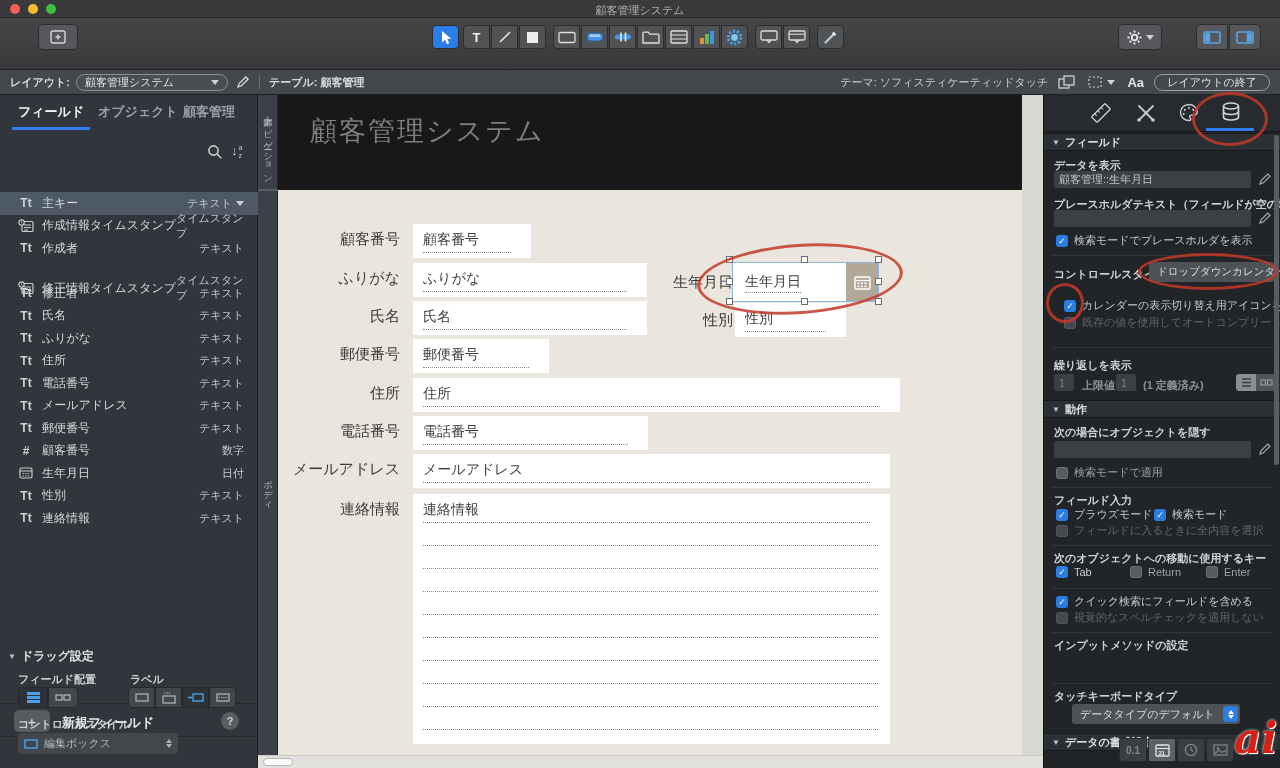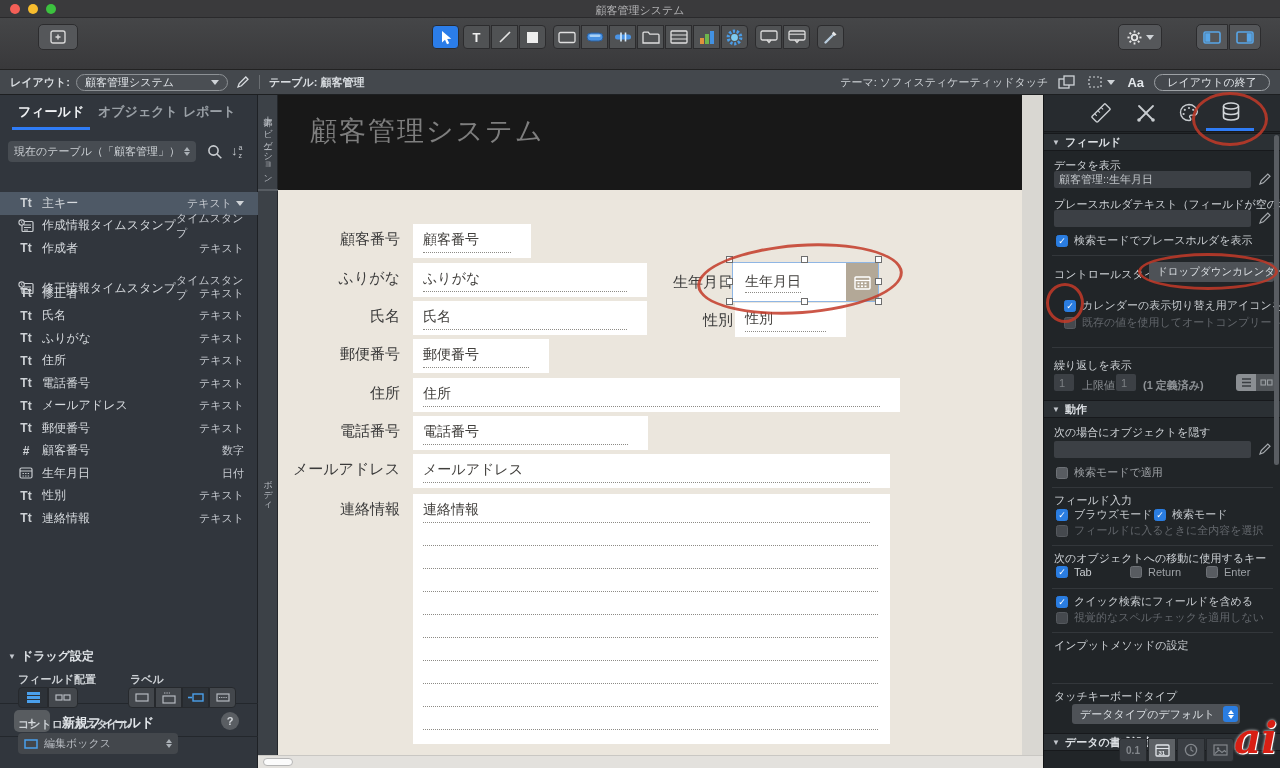--- a/index.html
+++ b/index.html
@@ -70,21 +70,21 @@
 #bd-field{position:absolute;left:733px;top:263px;width:145px;height:38px;outline:1px solid #8fb6e4}
 #bd-white{position:absolute;left:0;top:0;width:113px;height:38px;background:#fff;padding:9px 0 0 12px}
 #bd-icon{position:absolute;left:113px;top:0;width:32px;height:38px;background:#b3a897;display:flex;align-items:center;justify-content:center}
 .handle{position:absolute;width:7px;height:7px;background:#fdfdfd;border:1px solid #6d6d6d}
 
 #inspector{position:absolute;left:1043px;top:95px;width:237px;height:673px;background:#212528;border-left:1px solid #121416;font-size:11px}
 .itabs{position:absolute;left:0;top:0;width:237px;height:37px;background:#272b2f;border-bottom:1px solid #17191c}
 .itab{position:absolute;top:5px;width:30px;height:26px;display:flex;align-items:center;justify-content:center}
 #itab-line{position:absolute;left:162px;top:33px;width:48px;height:3px;background:#2f7cf6}
 .ihead{position:absolute;left:0;width:237px;height:18px;background:#2b3034;border-top:1px solid #17191c;border-bottom:1px solid #17191c;display:flex;align-items:center;padding-left:8px;gap:5px;font-weight:bold;color:#dbdfe3}
-.ilbl{position:absolute;font-weight:normal;color:#cfd3d7;white-space:nowrap}
+.ilbl{position:absolute;font-weight:bold;color:#cfd3d7;white-space:nowrap}
 .iinput{position:absolute;height:17px;background:#3c4045;border-radius:2px;color:#bfc3c7;display:flex;align-items:center;padding:0 5px;white-space:nowrap;overflow:hidden}
 .ipencil{position:absolute;width:14px;height:14px}
 .check{position:absolute;display:flex;align-items:center;gap:6px;white-space:nowrap;color:#c9cdd1}
 .cb{width:12px;height:12px;border-radius:2.5px;background:#585c61;border:1px solid #6d7176;flex:0 0 12px;display:flex;align-items:center;justify-content:center;font-size:9px;color:#fff}
 .cb.on{background:#2a7de1;border-color:#2a7de1}
 .check.dis{color:#63676c}
 .check.dis .cb{background:#45494e;border-color:#55595e}
 .idd{position:absolute;height:20px;background:#4e5257;border-radius:3px;display:flex;align-items:center;color:#dbdfe3;padding:0 2px 0 8px;white-space:nowrap}
 .bluestep{margin-left:auto;width:15px;height:16px;background:#2a7de1;border-radius:3px;display:flex;flex-direction:column;align-items:center;justify-content:center;gap:1px}
 .bluestep i{width:0;height:0;border-left:3px solid transparent;border-right:3px solid transparent;display:block}
@@ -257,30 +257,23 @@
   <span style="margin-left:12px;font-size:13px;font-weight:bold;color:#e2e6ea">Aa</span>
   <div id="exit-btn">
       <span>レイアウトの終了</span>
     </div>
   <span style="width:10px"></span>
 </div>
 
 <div id="sidebar">
   <span class="stab on" style="left:18px">フィールド</span>
   <span class="stab" style="left:98px">オブジェクト</span>
-  <span class="stab" style="left:183px">レポート</span>
+  <span class="stab" style="left:183px">顧客管理</span>
   <div id="stab-line"></div>
 
-  <div id="tablesel">
-    <span>現在のテーブル（「顧客管理」）</span>
-    <span class="updn">
-        <i class="u"></i>
-        <i class="d"></i>
-      </span>
-  </div>
   <svg style="position:absolute;left:207px;top:49px" width="16" height="16">
       <circle cx="6.5" cy="6.5" r="4.6" fill="none" stroke="#c8ccd0" stroke-width="1.6"></circle>
       <line x1="10" y1="10" x2="14.3" y2="14.3" stroke="#c8ccd0" stroke-width="1.6"></line>
     </svg>
   <div style="position:absolute;left:231px;top:48px;display:flex;gap:1px">
     <span style="font-size:13px;color:#c8ccd0">↓</span>
     <span style="display:flex;flex-direction:column;font-size:7px;line-height:8px;color:#c8ccd0;margin-top:1px">
         <span>a</span>
         <span>z</span>
       </span>

